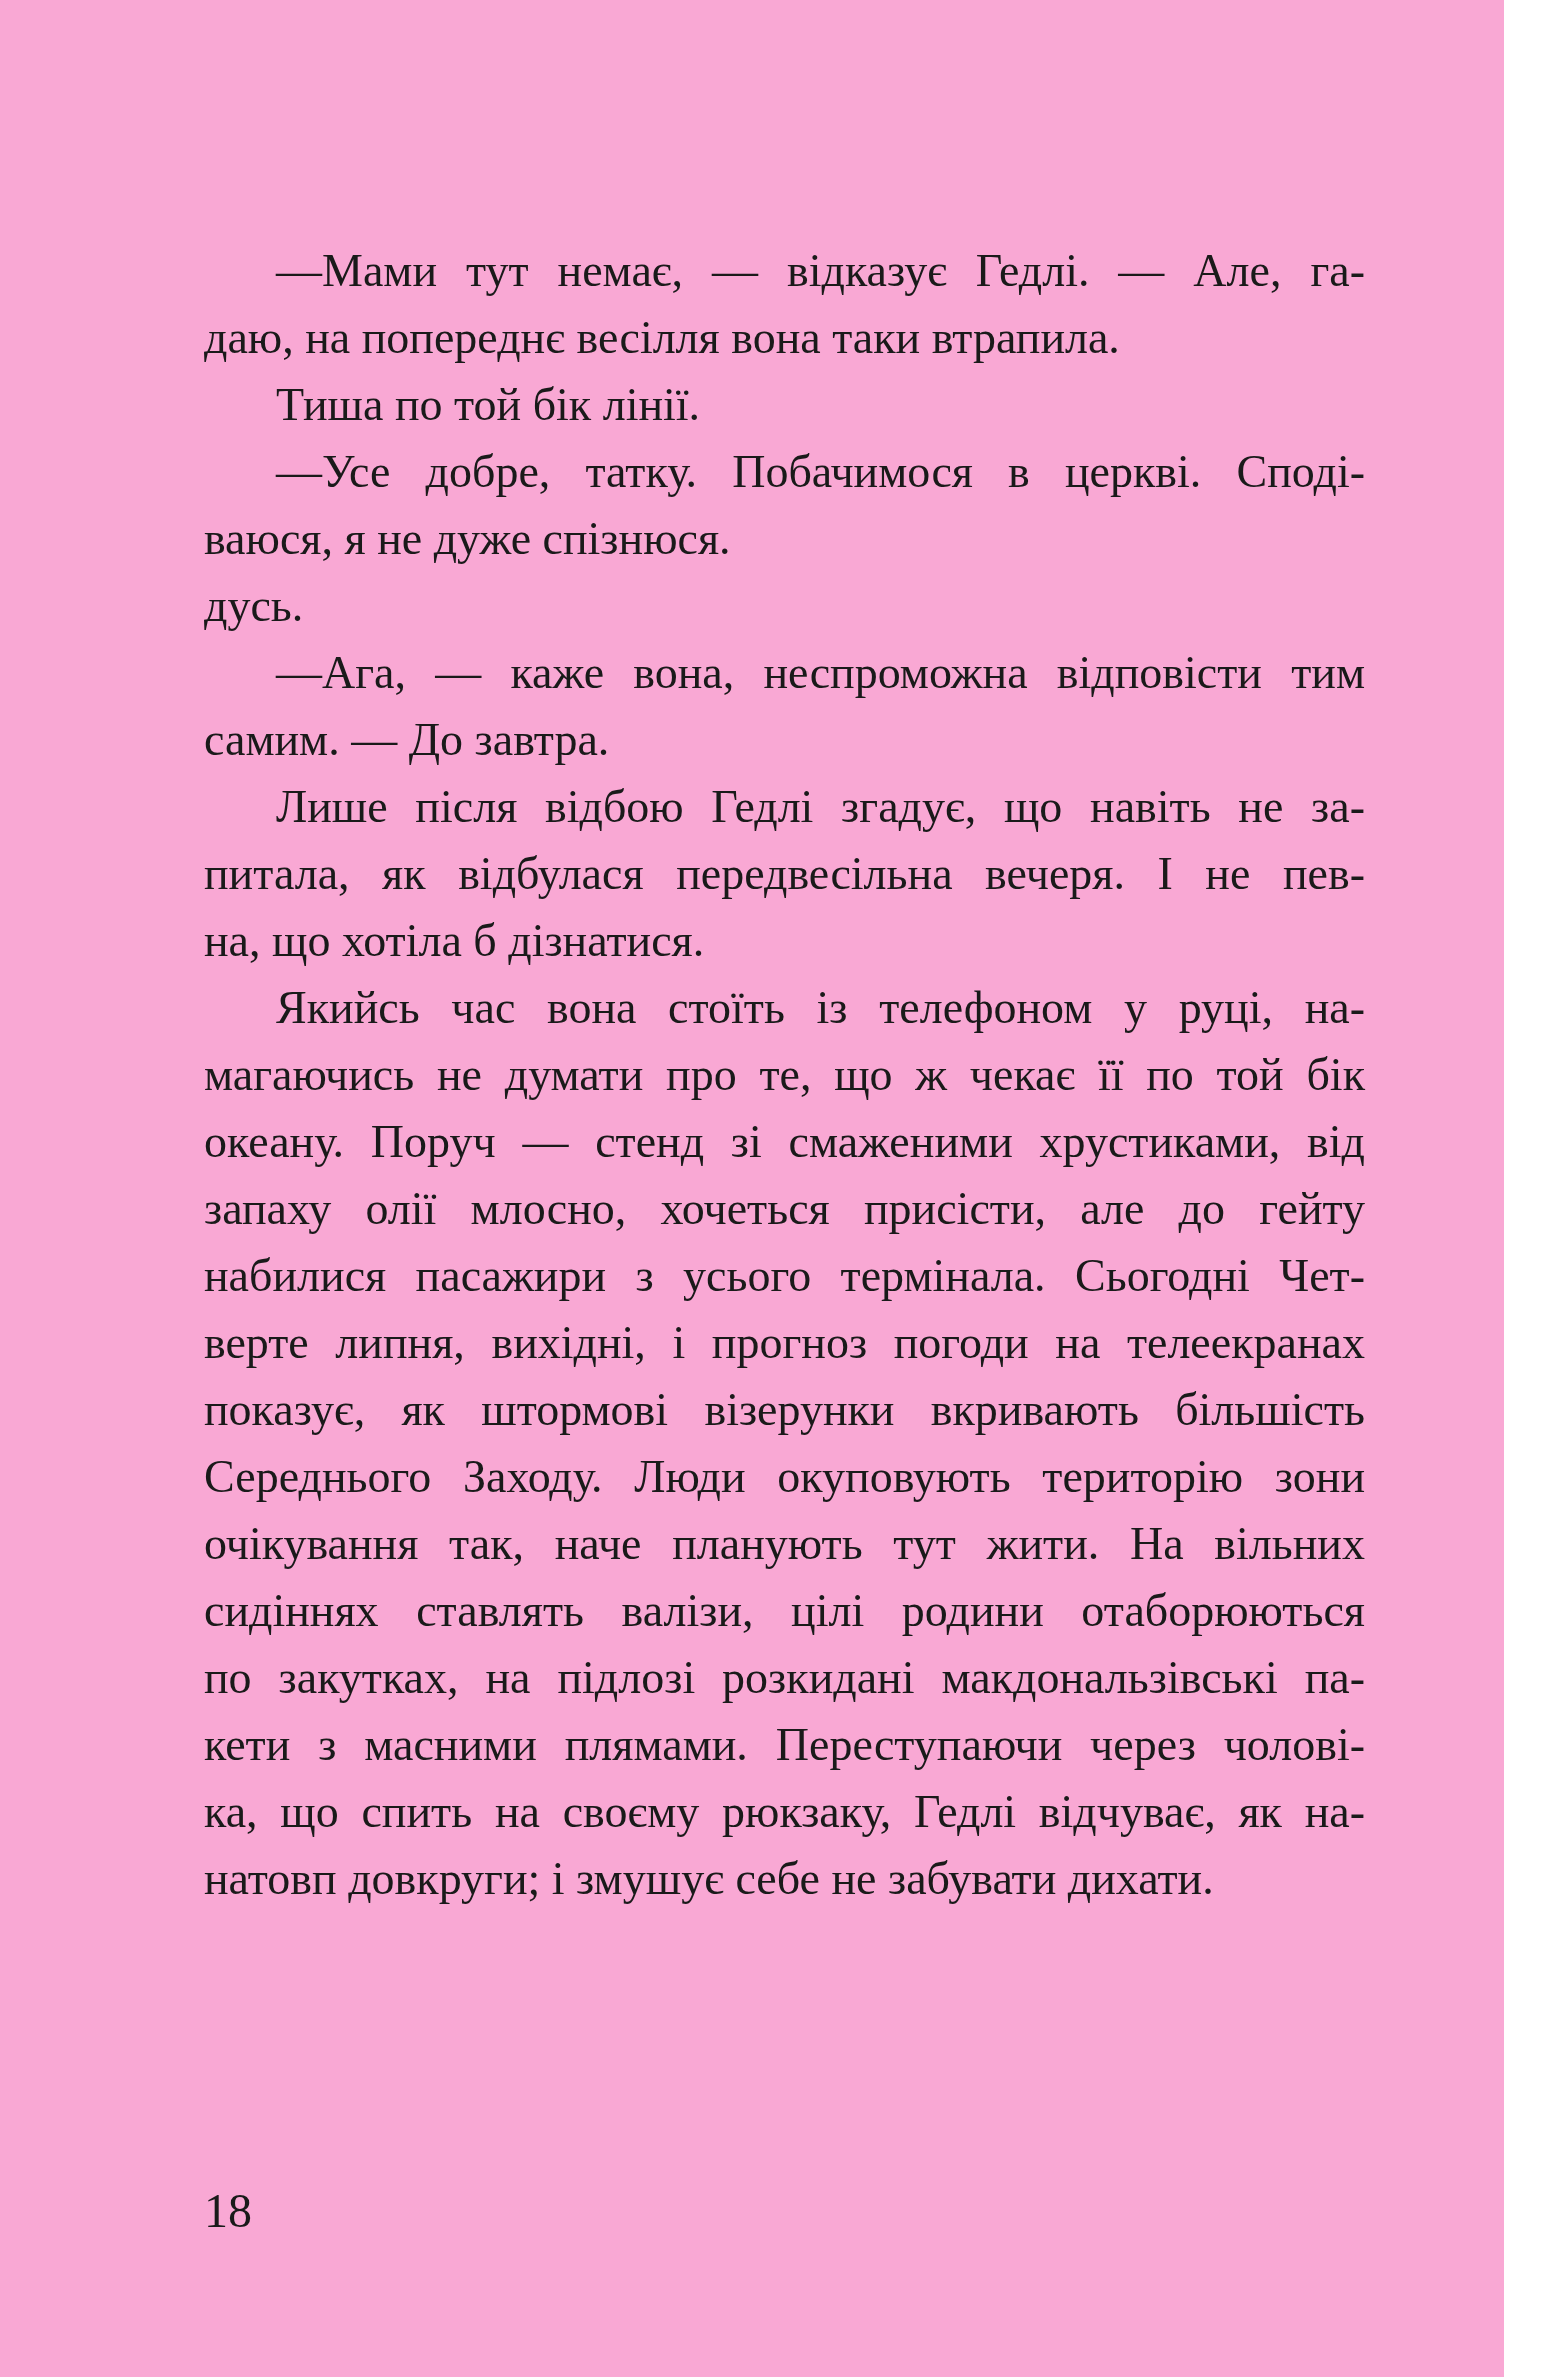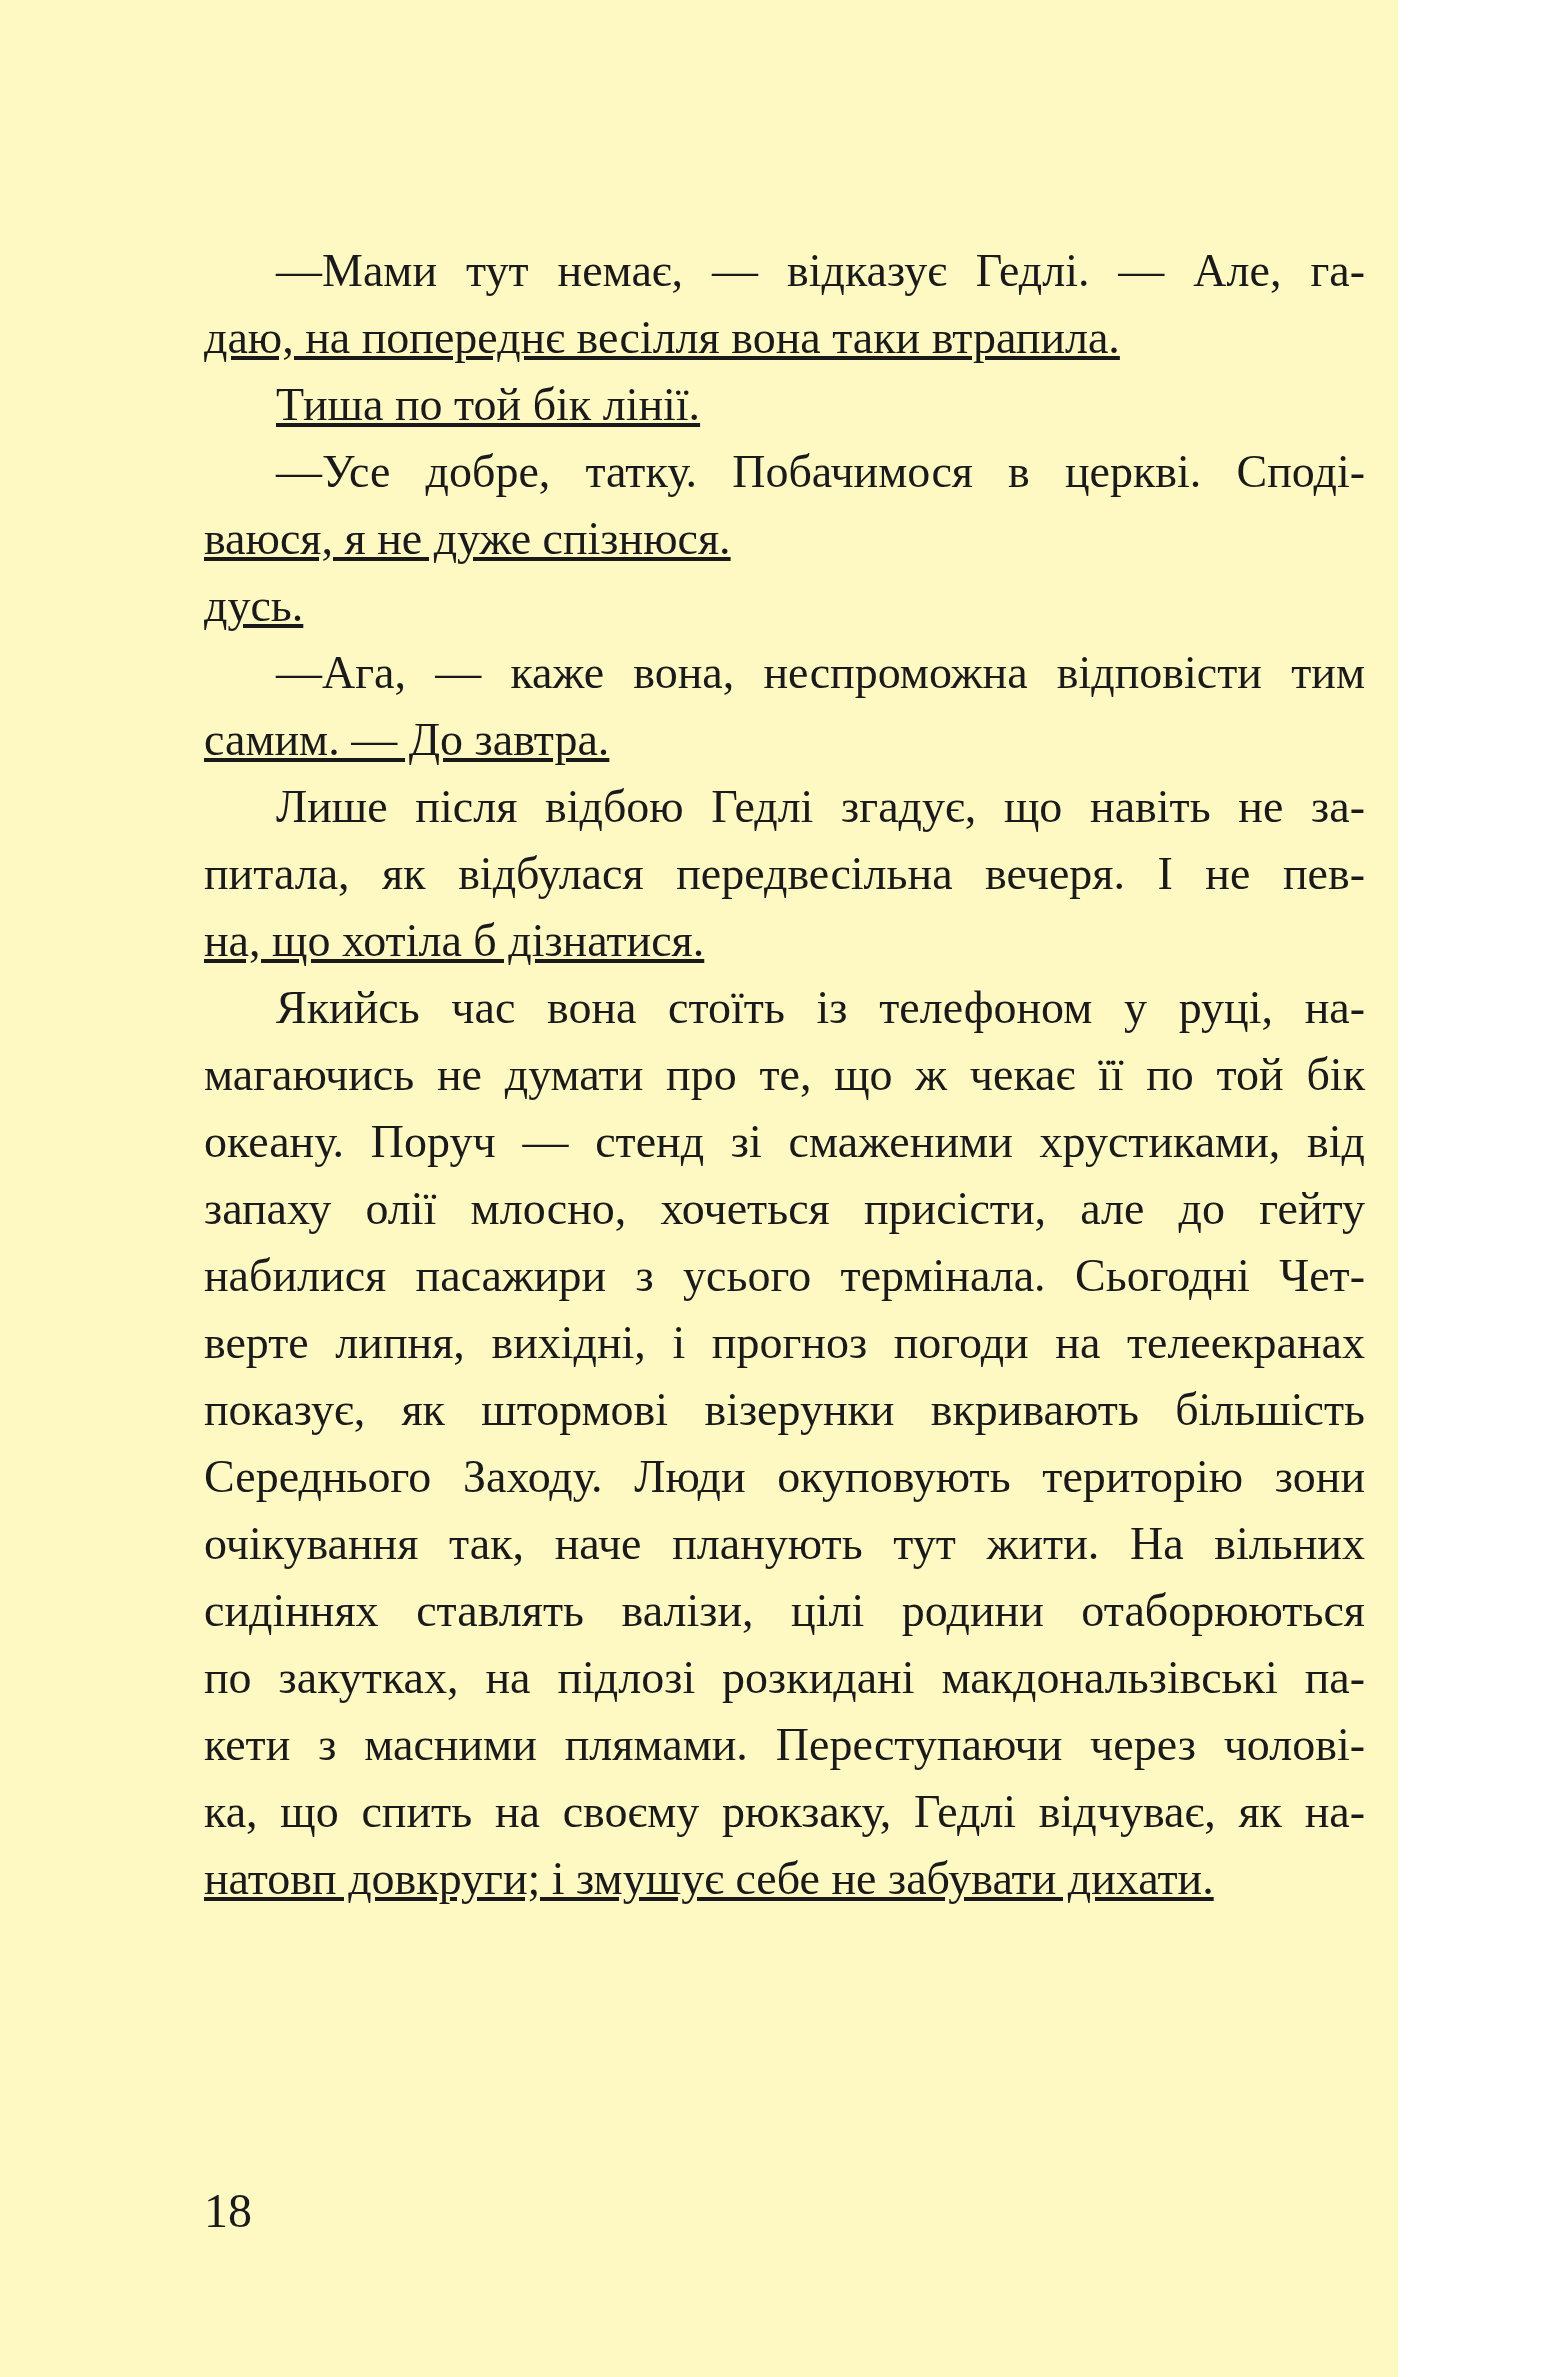--- a/index.html
+++ b/index.html
@@ -11,23 +11,23 @@
     width: 1545px;
     height: 2377px;
     position: relative;
     overflow: hidden;
     font-family: "Liberation Serif", "DejaVu Serif", serif;
     color: #1a1a1a;
   }
   .page {
     position: absolute;
     left: 0; top: 0;
-    width: 1398px;
+    width: 1504px;
     height: 2377px;
-    background: #fef9c3;
+    background: #f9a8d4;
   }
   .text-block {
     position: absolute;
     left: 204px;
     top: 237px;
     width: 1161px;
   }
   .line {
     display: block;
     height: 67px;
@@ -36,21 +36,20 @@
     white-space: nowrap;
     text-align: justify;
     text-align-last: justify;
     word-spacing: 0;
   }
   .line.indent {
     padding-left: 72px;
   }
   .line.last {
     text-align-last: left;
-    text-decoration: underline;
   }
   .page-number {
     position: absolute;
     left: 204px;
     width: 1161px;
     top: 2183px;
     text-align: left;
     font-size: 48px;
     line-height: 56px;
     color: #1a1a1a;

